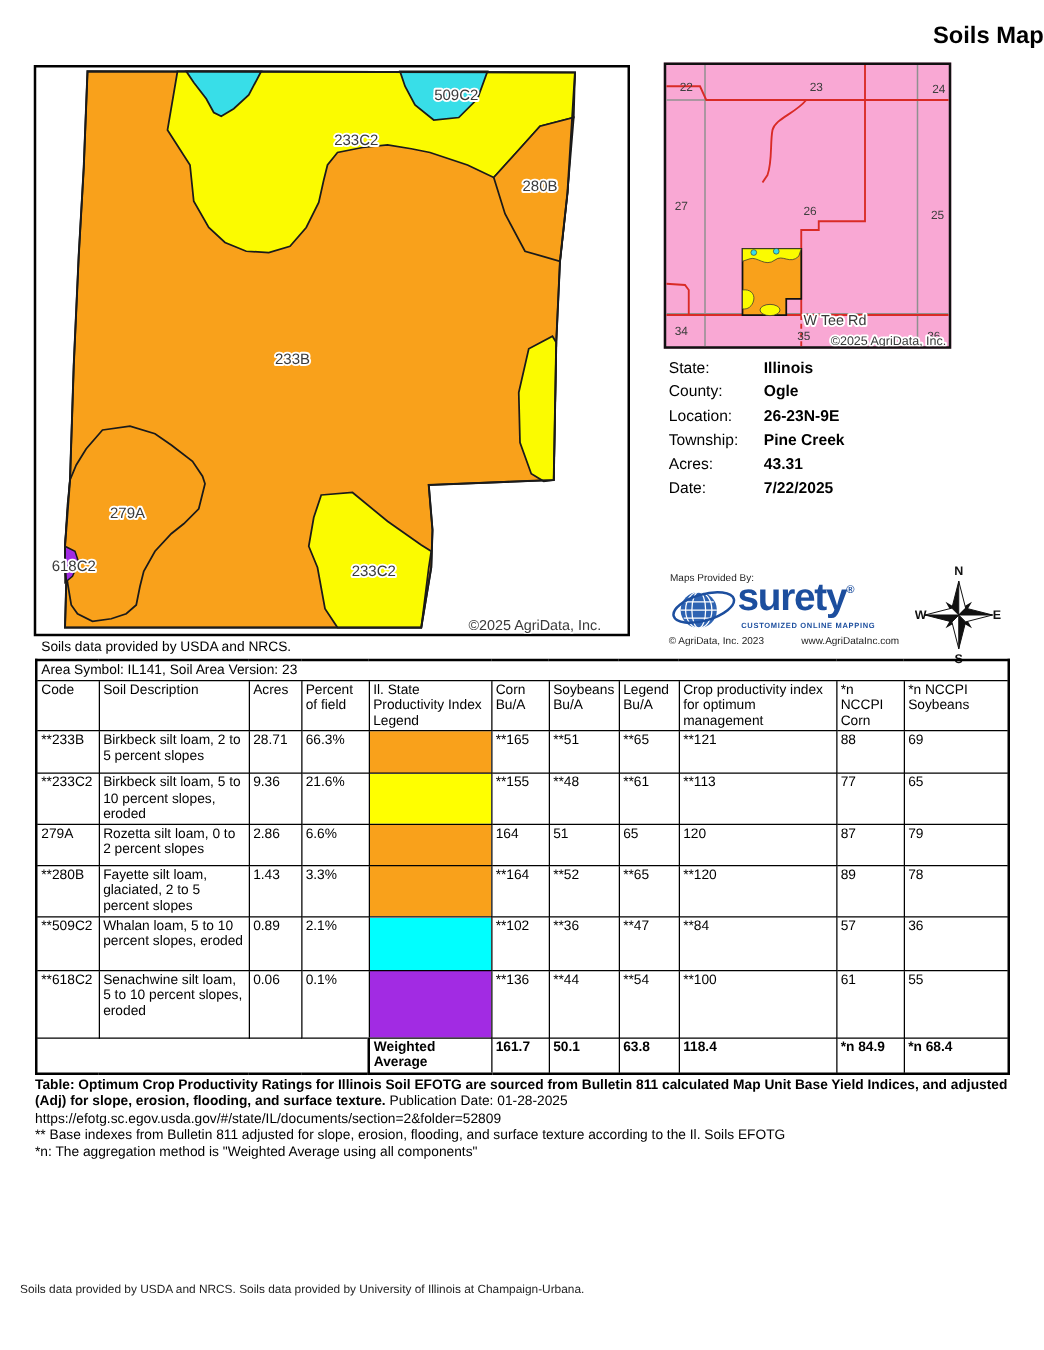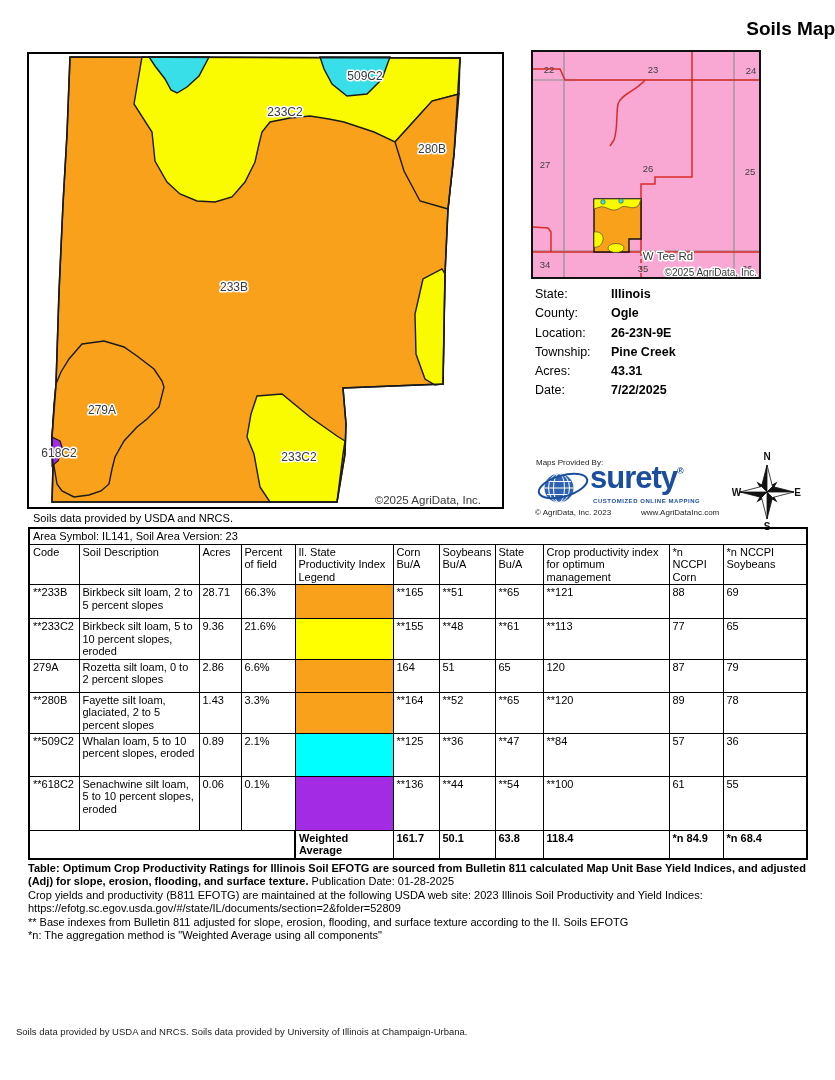--- a/index.html
+++ b/index.html
@@ -197,21 +197,21 @@
       <td colspan="11">Area Symbol: IL141, Soil Area Version: 23</td>
     </tr>
     <tr>
       <th>Code</th>
       <th>Soil Description</th>
       <th>Acres</th>
       <th>Percent of field</th>
       <th>Il. State Productivity Index Legend</th>
       <th>Corn Bu/A</th>
       <th>Soybeans Bu/A</th>
-      <th>State Bu/A</th>
+      <th>Legend Bu/A</th>
       <th>Crop productivity index for optimum management</th>
       <th>*n NCCPI Corn</th>
       <th>*n NCCPI Soybeans</th>
     </tr>
     <tr style="height:34px">
       <td>**233B</td>
       <td>Birkbeck silt loam, 2 to 5 percent slopes</td>
       <td class="num">28.71</td>
       <td class="num">66.3%</td>
       <td style="background-color: rgb(249, 161, 27);"></td>
@@ -260,21 +260,21 @@
       <td class="num">**120</td>
       <td class="num">89</td>
       <td class="num">78</td>
     </tr>
     <tr style="height:43px">
       <td>**509C2</td>
       <td>Whalan loam, 5 to 10 percent slopes, eroded</td>
       <td class="num">0.89</td>
       <td class="num">2.1%</td>
       <td style="background-color: rgb(0, 255, 255);"></td>
-      <td class="num">**125</td>
+      <td class="num">**102</td>
       <td class="num">**36</td>
       <td class="num">**47</td>
       <td class="num">**84</td>
       <td class="num">57</td>
       <td class="num">36</td>
     </tr>
     <tr style="height:54px">
       <td>**618C2</td>
       <td>Senachwine silt loam, 5 to 10 percent slopes, eroded</td>
       <td class="num">0.06</td>
@@ -295,21 +295,20 @@
       <td class="num">63.8</td>
       <td class="num">118.4</td>
       <td class="num">*n 84.9</td>
       <td class="num">*n 68.4</td>
     </tr>
   </tbody>
     </table>
 
   <div class="abs footnotes">
     <div><span class="fn-bold">Table: Optimum Crop Productivity Ratings for Illinois Soil EFOTG are sourced from Bulletin 811 calculated Map Unit Base Yield Indices, and adjusted (Adj) for slope, erosion, flooding, and surface texture.</span> <span>Publication Date: 01-28-2025</span></div>
-    <div>Crop yields and productivity (B811 EFOTG) are maintained at the following USDA web site: 2023 Illinois Soil Productivity and Yield Indices:</div>
     <div>https://efotg.sc.egov.usda.gov/#/state/IL/documents/section=2&amp;folder=52809</div>
     <div>** Base indexes from Bulletin 811 adjusted for slope, erosion, flooding, and surface texture according to the Il. Soils EFOTG</div>
     <div>*n: The aggregation method is "Weighted Average using all components"</div>
   </div>
 
   <div class="abs bottom-credit">Soils data provided by USDA and NRCS. Soils data provided by University of Illinois at Champaign-Urbana.</div>
 
 </div>
 
 </body></html>

